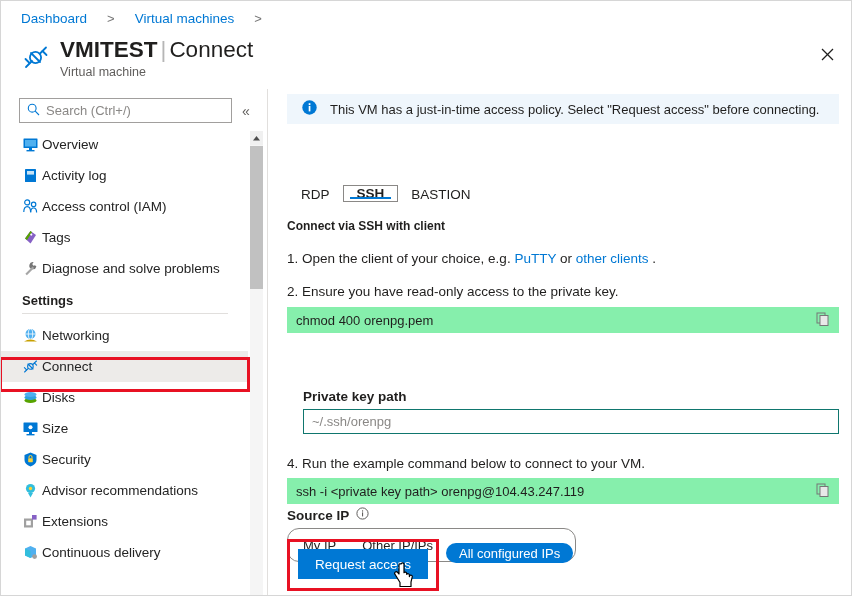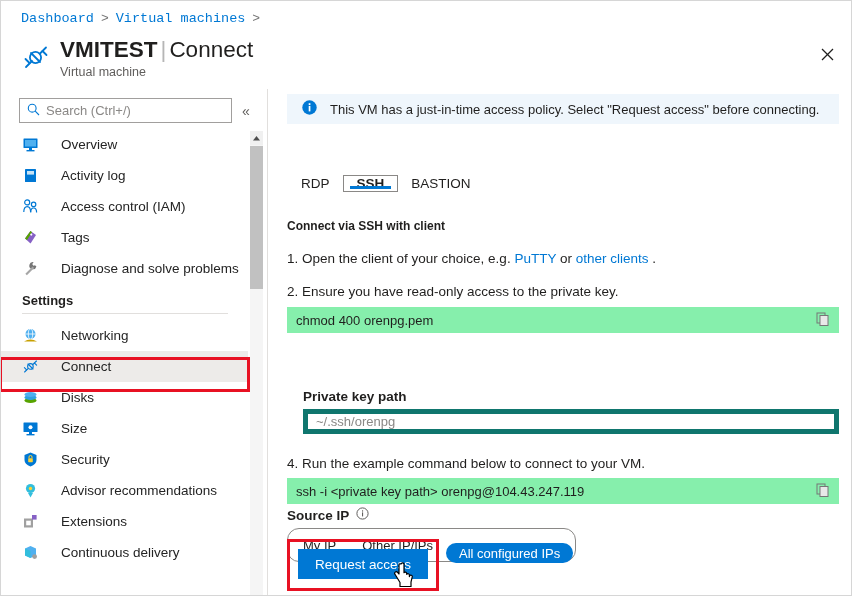--- a/index.html
+++ b/index.html
@@ -14,22 +14,22 @@
     position: relative;
     width: 852px; height: 596px;
     background: #ffffff;
     border: 1px solid #d6d6d6;
     overflow: hidden;
   }
 
   
   #breadcrumb {
     position: absolute; left: 20px; top: 10px;
-    display: flex; align-items: flex-start; gap: 7px;
-    font-size: 13.5px; color: #0078d4; font-family: Liberation Mono, monospace;
+    display: flex; align-items: flex-start; gap: 20px;
+    font-size: 13.5px; color: #0078d4;
   }
   #breadcrumb .crumb { color: #0078d4; cursor: pointer; }
   #breadcrumb .sep { color: #767676; font-size: 13px; }
 
   
   #title-row {
     position: absolute; left: 18px; top: 34px;
     display: flex; align-items: flex-start;
   }
   #title-icon { width: 34px; height: 34px; margin-top: 5px; margin-right: 7px; }
@@ -70,21 +70,21 @@
     line-height: 1; padding: 2px;
   }
 
   #nav-list {
     position: absolute; left: 0; top: 40px;
     width: 247px;
   }
   .nav-item {
     display: flex; align-items: center;
     height: 31px; padding-left: 21px;
-    cursor: pointer; gap: 22px;
+    cursor: pointer; gap: 3px;
   }
   .nav-item.selected { background: #edebe9; }
   .nav-item .ico { width: 17px; height: 17px; flex: 0 0 17px; }
   .nav-item .lbl { font-size: 13.5px; color: #242424; white-space: nowrap; }
 
   .nav-section {
     padding-left: 21px; margin-top: 9px;
   }
   .nav-section .sect-lbl {
     font-size: 13px; font-weight: 700; color: #201f1e;
@@ -133,21 +133,21 @@
   #info-banner {
     position: absolute; left: 19px; top: 5px;
     width: 552px; height: 30px;
     background: #eff6fc;
     display: flex; align-items: center; padding-left: 14px; gap: 12px;
   }
   #info-banner .msg { font-size: 13px; color: #201f1e; }
 
   #tabs {
     position: absolute; left: 20px; top: 75px;
-    display: flex; align-items: center; height: 38px;
+    display: flex; align-items: flex-end; height: 38px;
   }
   .tab {
     display: flex; align-items: center; justify-content: center;
     padding: 0 13px; font-size: 13.5px; color: #201f1e;
     cursor: pointer; position: relative;
   }
   .tab.active {
     border: 1px solid #8a8886;
     font-weight: 600;
   }
@@ -184,21 +184,21 @@
   #code2 { top: 389px; }
   .copy-ico { cursor: pointer; }
 
   #keypath-label {
     position: absolute; left: 35px; top: 300px;
     font-size: 13.5px; font-weight: 600; color: #201f1e;
   }
   #keypath-input {
     position: absolute; left: 35px; top: 320px;
     width: 536px; height: 25px;
-    border: 5px solid #0f766e; background: #ffffff;
+    border: 1px solid #0f766e; background: #ffffff;
     display: flex; align-items: center; padding-left: 8px;
     font-size: 13px; color: #8a8886;
   }
 
   #srcip-label {
     position: absolute; left: 19px; top: 418px;
     display: flex; align-items: center; gap: 7px;
     font-size: 13.5px; font-weight: 600; color: #201f1e;
   }
 

